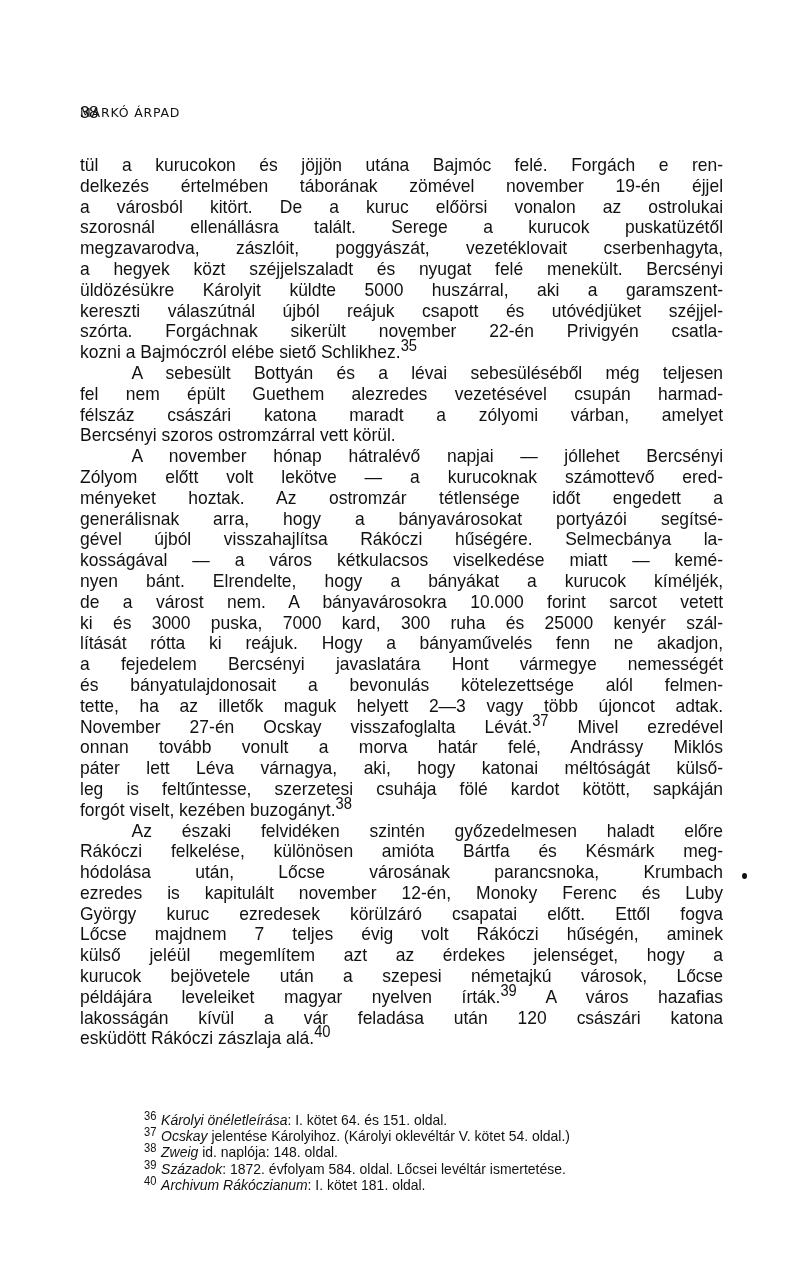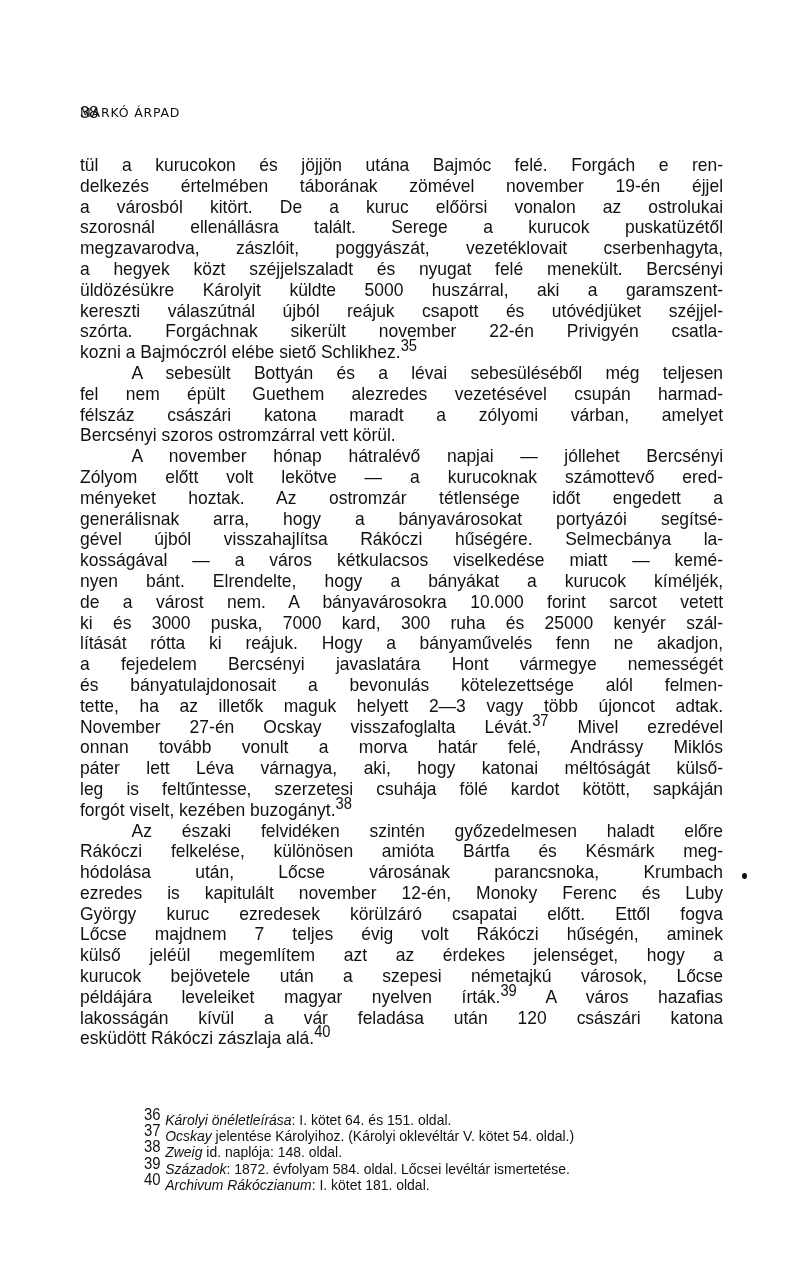--- a/index.html
+++ b/index.html
@@ -84,21 +84,21 @@
     font-size: 15px;
     line-height: 16.2px;
     transform: scaleX(0.93);
     transform-origin: left top;
   }
   .fn {
     display: block;
     white-space: nowrap;
   }
   .fn-num {
-    font-size: 16px;
+    font-size: 12px;
     vertical-align: 5px;
     line-height: 0;
     margin-right: 5px;
   }
   .fn-ref {
     font-style: italic;
   }
   .margin-dot {
     position: absolute;
     left: 742px;

